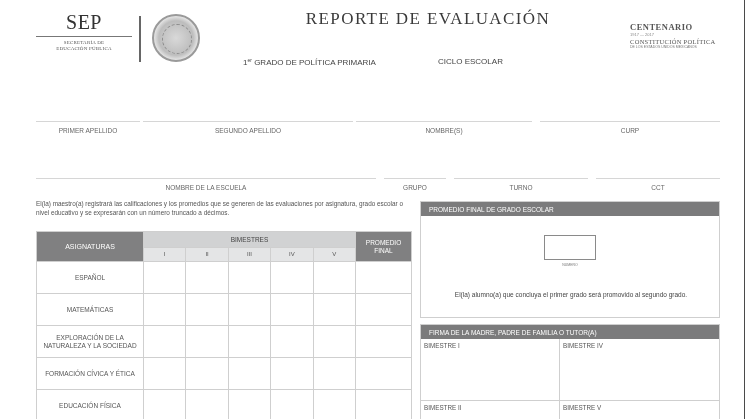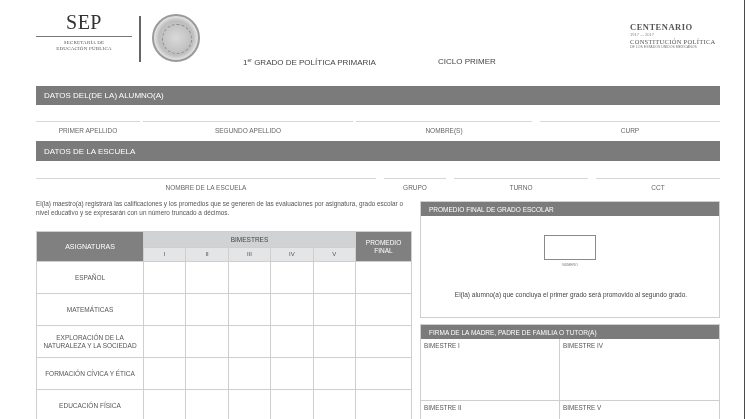--- a/index.html
+++ b/index.html
@@ -71,49 +71,48 @@
   <div class="sep-logo">
     <div class="sep">SEP</div>
     <div class="rule"></div>
     <div class="sub">SECRETARÍA DE</div>
     <div class="sub">EDUCACIÓN PÚBLICA</div>
   </div>
   <div class="v-divider"></div>
   <div class="seal"></div>
 
   <div class="title-block">
+    <div class="title2">REPORTE DE EVALUACIÓN</div>
   </div>
   <div class="grade-line">
     <span>1</span><span class="sup">er</span>
     <span>GRADO DE POLÍTICA PRIMARIA</span>
   </div>
-  <div class="cycle-line">CICLO PRIMER</div>
+  <div class="cycle-line">CICLO ESCOLAR</div>
 
   <div class="centenario">
     <div class="c1">CENTENARIO</div>
     <div class="c2">1917 — 2017</div>
     <div class="c3">CONSTITUCIÓN POLÍTICA</div>
     <div class="c4">DE LOS ESTADOS UNIDOS MEXICANOS</div>
   </div>
 
-  <div class="bar bar-student">DATOS DEL(DE LA) ALUMNO(A)</div>
   <div class="field" style="left:28px;top:121px;width:104px;">
     <span>PRIMER APELLIDO</span>
   </div>
   <div class="field" style="left:135px;top:121px;width:210px;">
     <span>SEGUNDO APELLIDO</span>
   </div>
   <div class="field" style="left:348px;top:121px;width:176px;">
     <span>NOMBRE(S)</span>
   </div>
   <div class="field" style="left:532px;top:121px;width:180px;">
     <span>CURP</span>
   </div>
 
-  <div class="bar bar-school">DATOS DE LA ESCUELA</div>
   <div class="field" style="left:28px;top:178px;width:340px;">
     <span>NOMBRE DE LA ESCUELA</span>
   </div>
   <div class="field" style="left:376px;top:178px;width:62px;">
     <span>GRUPO</span>
   </div>
   <div class="field" style="left:446px;top:178px;width:134px;">
     <span>TURNO</span>
   </div>
   <div class="field" style="left:588px;top:178px;width:124px;">

